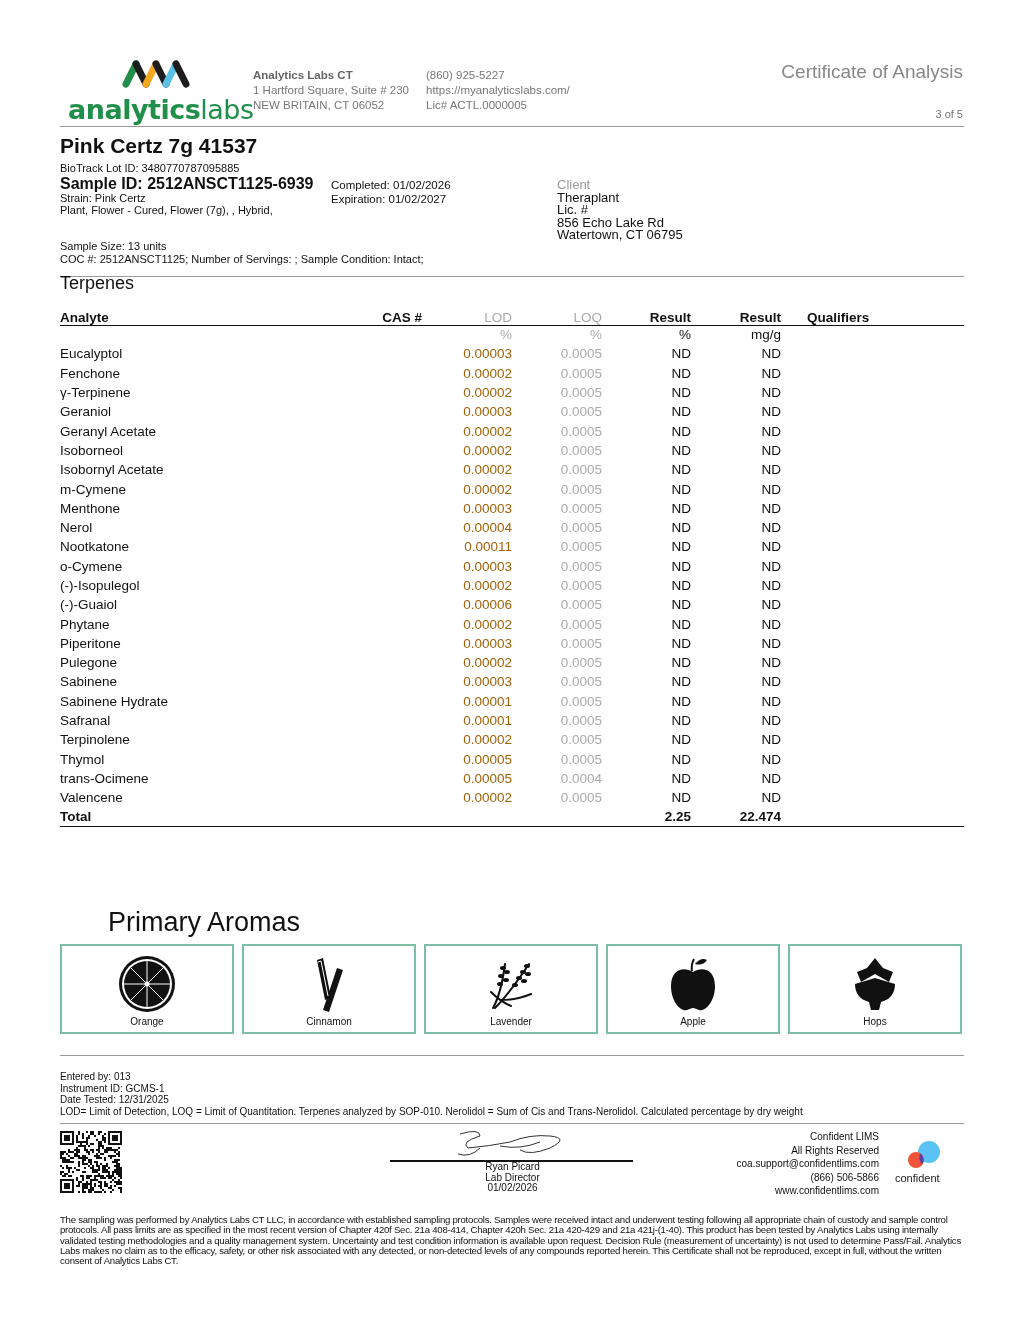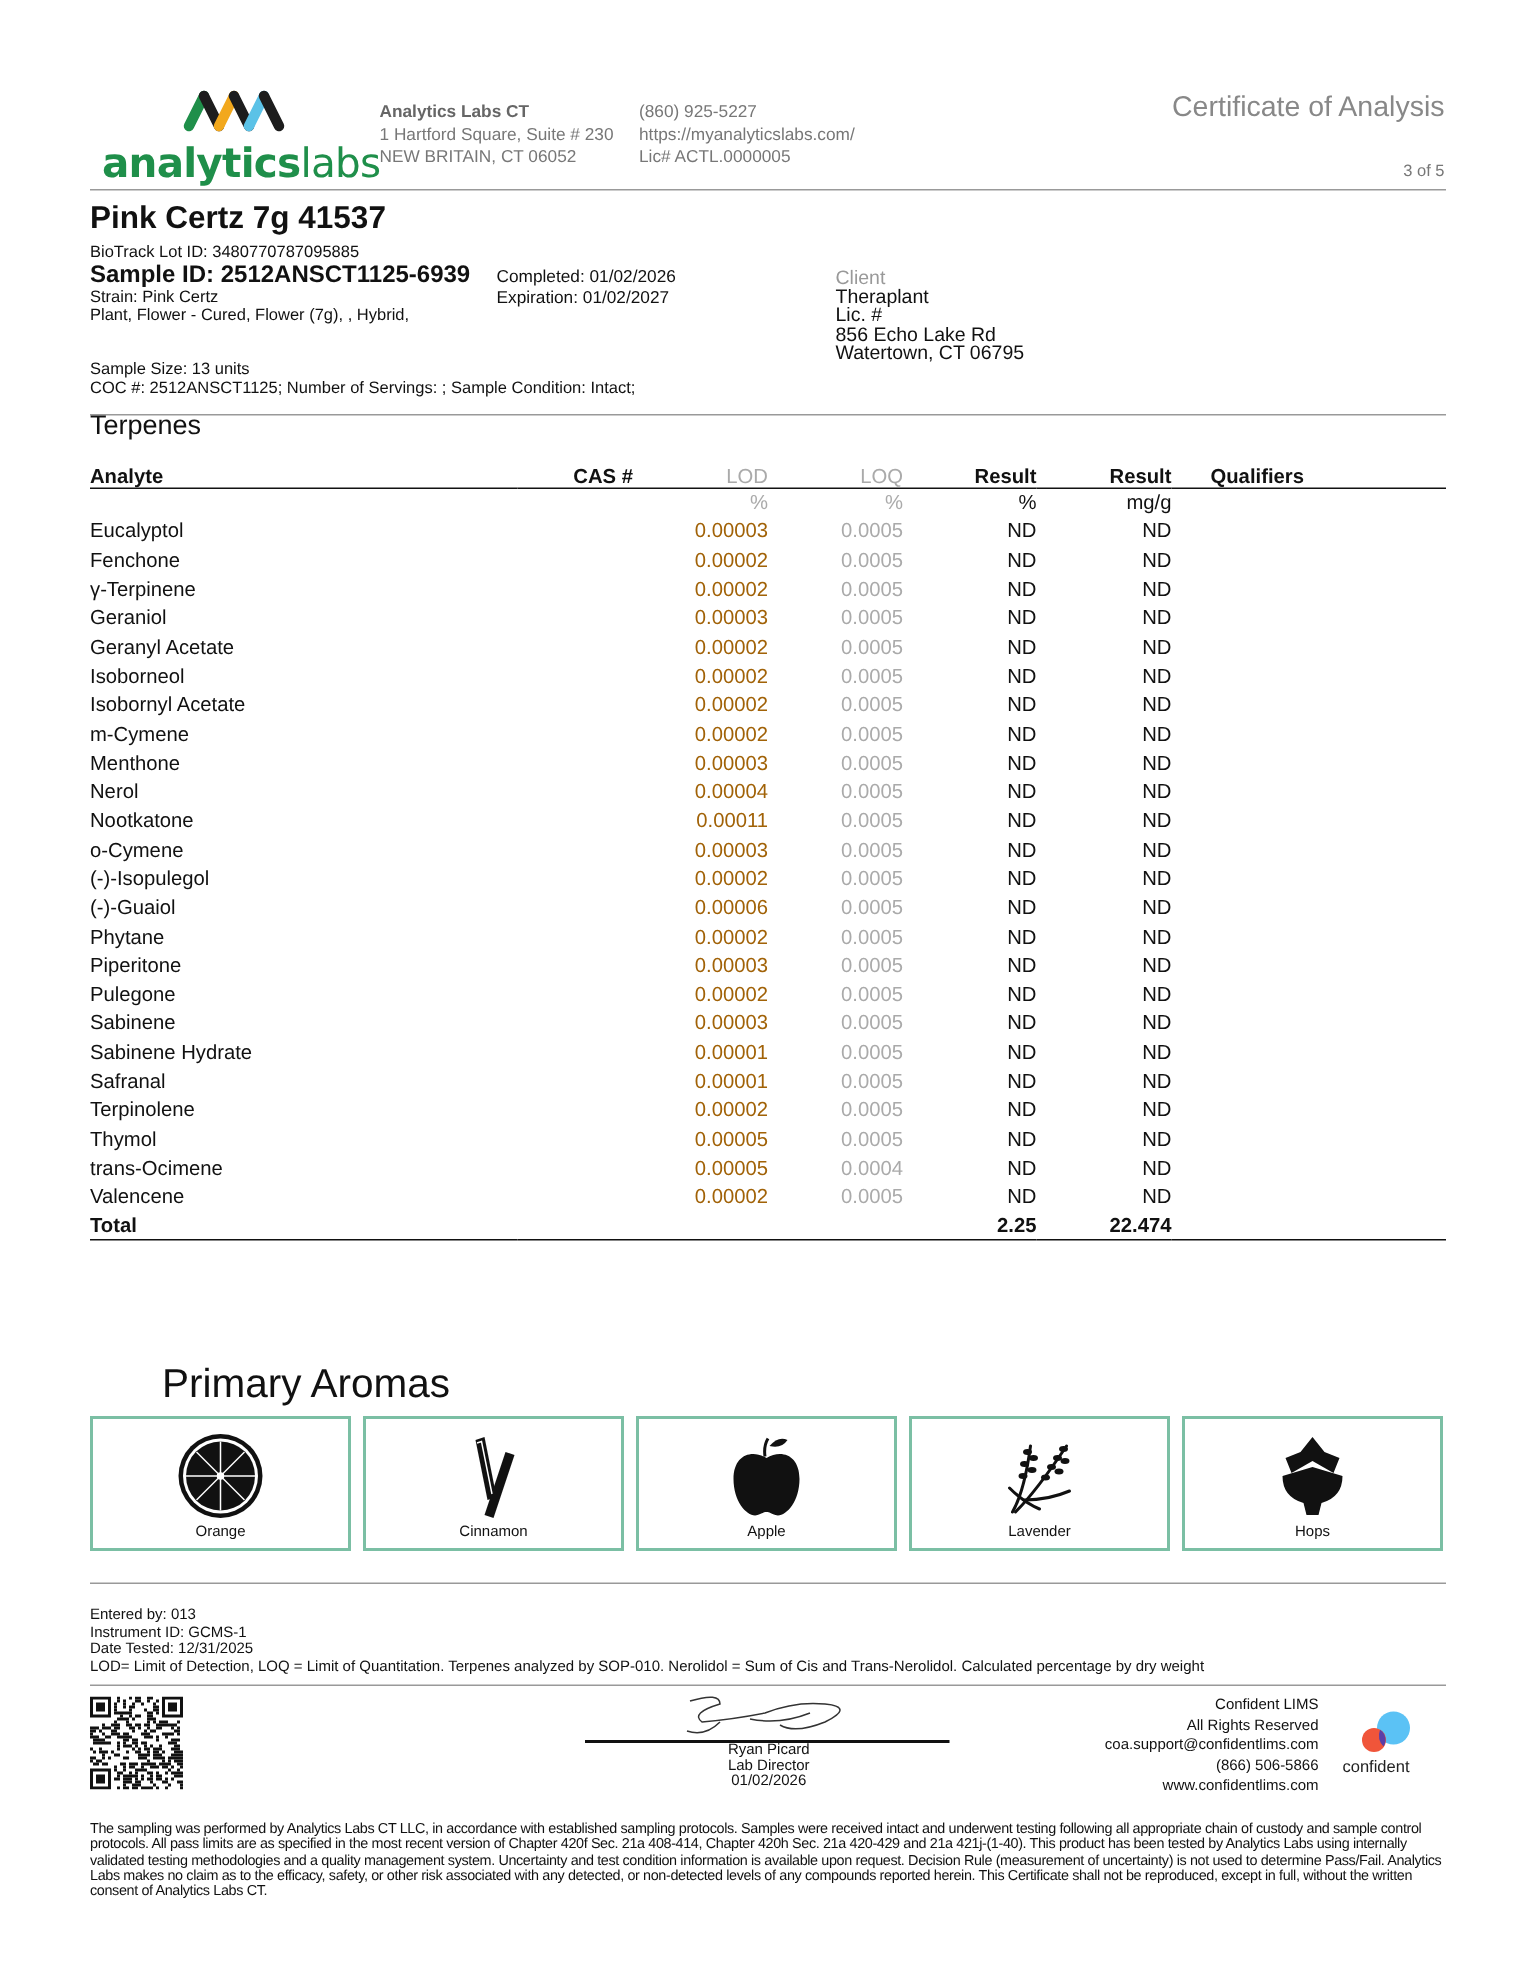--- a/index.html
+++ b/index.html
@@ -395,28 +395,20 @@
   <div class="aroma">
     <svg viewBox="0 0 60 60">
       <path d="M18 6 L24 4 L32 44 L26 46 Z" fill="#111"></path>
       <path d="M38 14 L44 16 L30 58 L24 56 Z" fill="#111"></path>
       <path d="M19 8 L22 7 L29 42" stroke="#fff" stroke-width="1" fill="none"></path>
     </svg>
     <span>Cinnamon</span>
   </div>
   <div class="aroma">
     <svg viewBox="0 0 60 60">
-      <path d="M30 18 C20 12 8 16 8 32 C8 48 18 58 24 56 C27 55 28 54 30 54 C32 54 33 55 36 56 C42 58 52 48 52 32 C52 16 40 12 30 18 Z" fill="#111"></path>
-      <path d="M29 17 Q28 10 31 5" stroke="#111" stroke-width="2" fill="none"></path>
-      <path d="M32 10 Q38 3 44 6 Q40 12 32 10 Z" fill="#111"></path>
-    </svg>
-    <span>Apple</span>
-  </div>
-  <div class="aroma">
-    <svg viewBox="0 0 60 60">
       <g stroke="#111" stroke-width="2" fill="none" stroke-linecap="round">
         <path d="M12 54 Q20 40 24 10"></path>
         <path d="M14 54 Q28 40 48 10"></path>
         <path d="M10 38 Q20 48 30 52"></path>
         <path d="M20 46 Q36 46 50 40"></path>
       </g>
       <g fill="#111">
         <ellipse cx="22" cy="14" rx="3" ry="2"></ellipse>
           <ellipse cx="26" cy="18" rx="3" ry="2"></ellipse>
           <ellipse cx="20" cy="22" rx="3" ry="2"></ellipse>
@@ -424,20 +416,28 @@
           <ellipse cx="19" cy="30" rx="3" ry="2"></ellipse>
         <ellipse cx="46" cy="12" rx="3" ry="2"></ellipse>
           <ellipse cx="42" cy="18" rx="3" ry="2"></ellipse>
           <ellipse cx="47" cy="20" rx="3" ry="2"></ellipse>
           <ellipse cx="38" cy="24" rx="3" ry="2"></ellipse>
           <ellipse cx="43" cy="27" rx="3" ry="2"></ellipse>
           <ellipse cx="34" cy="31" rx="3" ry="2"></ellipse>
       </g>
     </svg>
     <span>Lavender</span>
+  </div>
+  <div class="aroma">
+    <svg viewBox="0 0 60 60">
+      <path d="M30 18 C20 12 8 16 8 32 C8 48 18 58 24 56 C27 55 28 54 30 54 C32 54 33 55 36 56 C42 58 52 48 52 32 C52 16 40 12 30 18 Z" fill="#111"></path>
+      <path d="M29 17 Q28 10 31 5" stroke="#111" stroke-width="2" fill="none"></path>
+      <path d="M32 10 Q38 3 44 6 Q40 12 32 10 Z" fill="#111"></path>
+    </svg>
+    <span>Apple</span>
   </div>
   <div class="aroma">
     <svg viewBox="0 0 60 60">
       <path d="M12 18 L22 14 L30 4 L38 14 L48 18 L44 28 L30 20 L16 28 Z" fill="#111"></path>
       <path d="M10 30 L30 24 L50 30 Q50 44 36 48 L34 56 L26 56 L24 48 Q10 44 10 30 Z" fill="#111"></path>
     </svg>
     <span>Hops</span>
   </div>
 </div>
 <div class="abs hr-aroma"></div>

